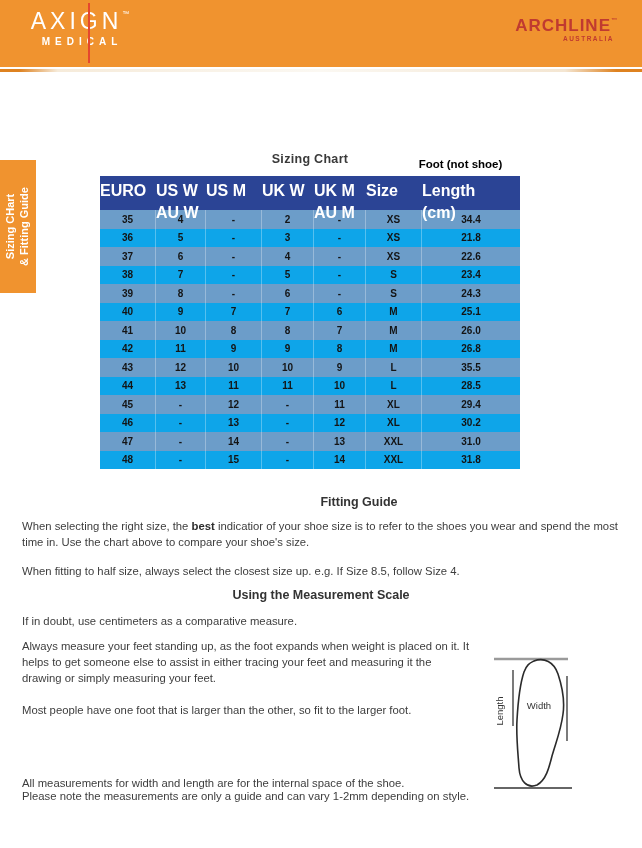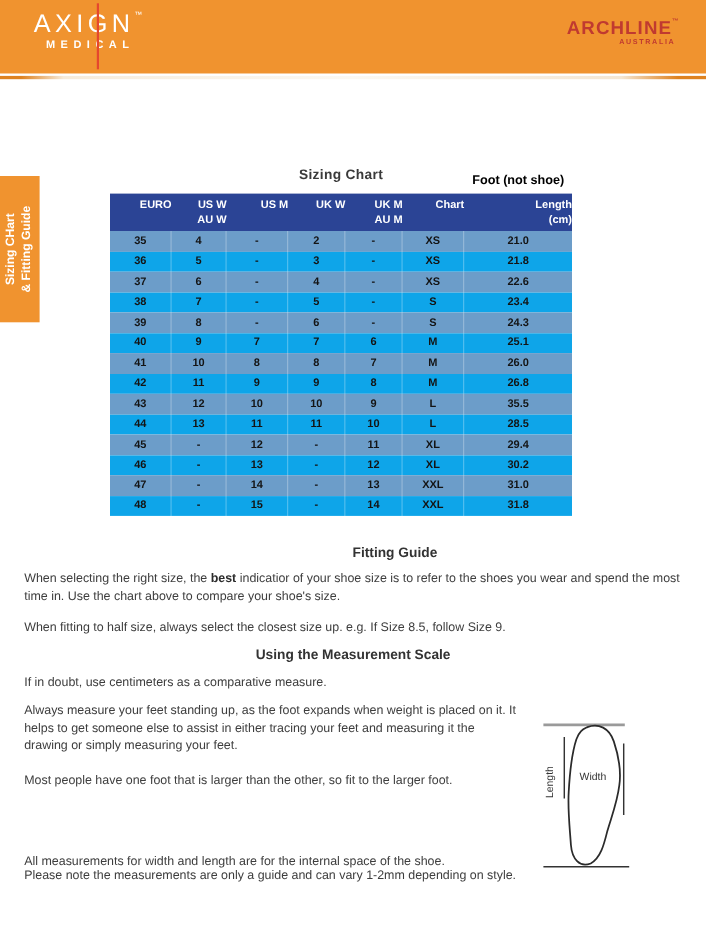--- a/index.html
+++ b/index.html
@@ -26,27 +26,27 @@
     background:linear-gradient(90deg,#DE8220 0%,#DE8220 3%,#F6EBDA 9%,#FBF8F2 50%,#F4E6D2 88%,#DE8220 96%,#DE8220 100%);}
   
   .side-tab{position:absolute;left:0;top:160px;width:36px;height:133px;background:#F0932F;}
   .side-tab-inner{position:absolute;top:0;left:0;width:133px;height:36px;
     transform:rotate(-90deg) translateX(-133px);transform-origin:0 0;
     display:flex;flex-direction:column;align-items:center;justify-content:center;
     color:#fff;font-weight:bold;font-size:11px;line-height:1.25;text-align:center;white-space:nowrap;}
   
   .chart-title{position:absolute;top:152px;left:100px;width:420px;text-align:center;
     font-size:12.5px;font-weight:bold;color:#3a3a3a;letter-spacing:0.3px;}
-  .foot-note{position:absolute;top:158px;left:408px;width:105px;text-align:right;
+  .foot-note{position:absolute;top:158px;left:408px;width:105px;text-align:center;
     font-size:11.5px;font-weight:bold;color:#000;}
   
   .size-table{position:absolute;left:100px;top:176px;width:420px;}
   .thead{display:grid;grid-template-columns:56px 50px 56px 52px 52px 56px 98px;
     background:#2B4495;color:#fff;height:34px;}
-  .th{text-align:right;font-size:10px;font-weight:bold;line-height:1.35;padding-top:4px;}
+  .th{text-align:left;font-size:16px;font-weight:bold;line-height:1.35;padding-top:4px;}
   .th .l2{font-weight:bold;}
   .tbody .trow{display:grid;grid-template-columns:56px 50px 56px 52px 52px 56px 98px;
     height:18.5px;align-items:center;}
   .trow.dark{background:#6C9DC9;}
   .trow.light{background:#0ea5e9;}
   .tcell{text-align:center;font-size:10px;font-weight:bold;color:#141414;height:100%;
     display:flex;align-items:center;justify-content:center;
     border-right:1px solid rgba(255,255,255,0.30);}
   .tcell:last-child{border-right:none;}
   
@@ -101,37 +101,37 @@
       </div>
     <div class="th">
         <div>UK W</div>
         <div class="l2"></div>
       </div>
     <div class="th">
         <div>UK M</div>
         <div class="l2">AU M</div>
       </div>
     <div class="th">
-        <div>Chart</div>
+        <div>Size</div>
         <div class="l2"></div>
       </div>
     <div class="th">
         <div>Length</div>
         <div class="l2">(cm)</div>
       </div>
   </div>
   <div class="tbody">
       <div class="trow dark">
         <div class="tcell">35</div>
         <div class="tcell">4</div>
         <div class="tcell">-</div>
         <div class="tcell">2</div>
         <div class="tcell">-</div>
         <div class="tcell">XS</div>
-        <div class="tcell">21.0</div>
+        <div class="tcell">34.4</div>
       </div>
       <div class="trow light">
         <div class="tcell">36</div>
         <div class="tcell">5</div>
         <div class="tcell">-</div>
         <div class="tcell">3</div>
         <div class="tcell">-</div>
         <div class="tcell">XS</div>
         <div class="tcell">21.8</div>
       </div>
@@ -241,21 +241,21 @@
         <div class="tcell">-</div>
         <div class="tcell">14</div>
         <div class="tcell">XXL</div>
         <div class="tcell">31.8</div>
       </div>
     </div>
 </div>
 
 <div class="sec-heading" style="top:495px;padding-left:38px;">Fitting Guide</div>
 <p class="body-p" style="top:518px;width:600px;"><span>When selecting the right size, the </span><b>best</b><span> indicatior of your shoe size is to refer to the shoes you wear and spend the most time in. Use the chart above to compare your shoe's size.</span></p>
-<p class="body-p" style="top:563px;width:600px;">When fitting to half size, always select the closest size up. e.g. If Size 8.5, follow Size 9.</p>
+<p class="body-p" style="top:563px;width:600px;">When fitting to half size, always select the closest size up. e.g. If Size 8.5, follow Size 4.</p>
 
 <div class="sec-heading" style="top:588px;">Using the Measurement Scale</div>
 <p class="body-p" style="top:613px;width:600px;">If in doubt, use centimeters as a comparative measure.</p>
 <p class="body-p" style="top:638px;width:452px;">Always measure your feet standing up, as the foot expands when weight is placed on it. It helps to get someone else to assist in either tracing your feet and measuring it the drawing or simply measuring your feet.</p>
 <p class="body-p" style="top:702px;width:500px;">Most people have one foot that is larger than the other, so fit to the larger foot.</p>
 <p class="body-p" style="top:763px;width:500px;margin-top:12px;">All measurements for width and length are for the internal space of the shoe.</p>
 <p class="body-p" style="top:788px;width:558px;">Please note the measurements are only a guide and can vary 1-2mm depending on style.</p>
 
 <svg class="foot-diagram" viewBox="0 0 100 145">
   <line x1="2" y1="11" x2="76" y2="11" stroke="#9a9a9a" stroke-width="2.5"></line>

